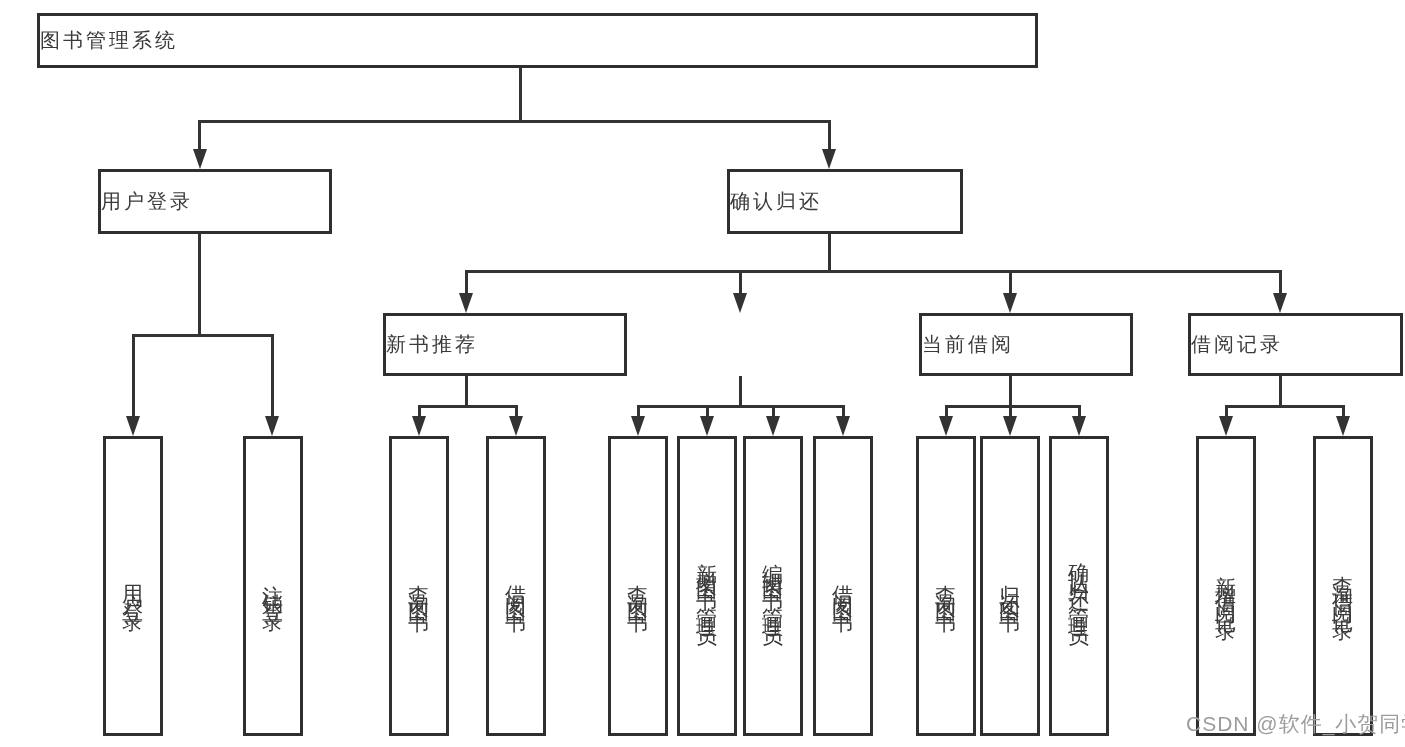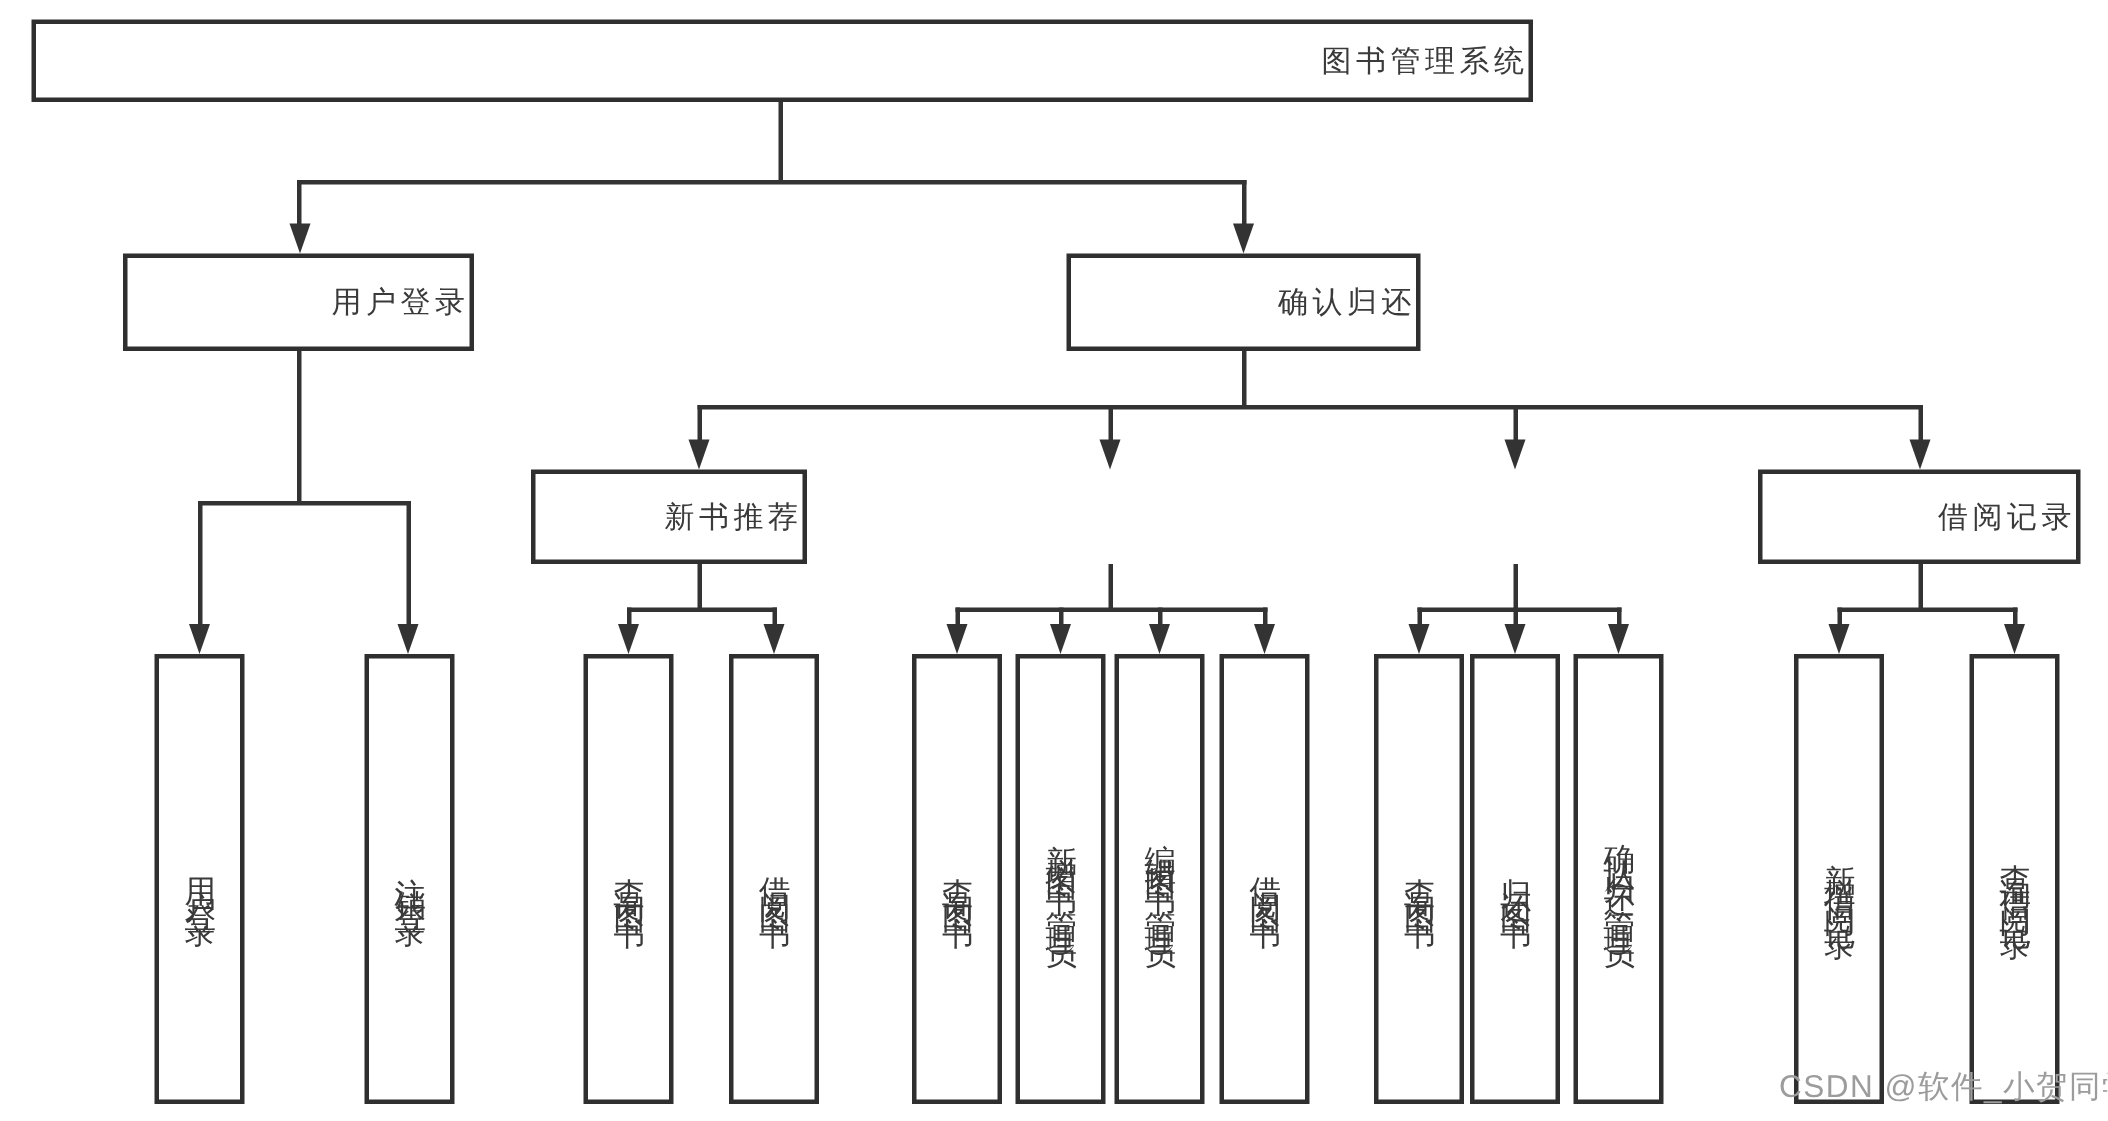--- a/index.html
+++ b/index.html
@@ -4,22 +4,22 @@
 <style>
   :root{
     --line:#333333; --box-border:#2f2f2f; --box-fill:#ffffff;
     --text:#3a3a3a; --watermark:#9c9c9c; --bg:#ffffff;
   }
   html,body{margin:0;padding:0;background:var(--bg);}
   body{font-family:"Liberation Sans","DejaVu Sans",sans-serif;}
   .canvas{position:relative;width:1405px;height:747px;background:var(--bg);overflow:hidden;}
 
   .box{position:absolute;box-sizing:border-box;background:var(--box-fill);
-       border:3px solid var(--box-border);display:flex;align-items:center;justify-content:flex-end;
-       z-index:2;}
+       border:3px solid var(--box-border);display:flex;align-items:center;justify-content:flex-start;
+       z-index:2;margin-left:16px;}
   .box .lbl{color:var(--text);font-size:20px;letter-spacing:3px;white-space:nowrap;}
 
   .leaf{position:absolute;box-sizing:border-box;width:60px;height:300px;top:436px;
         background:var(--box-fill);border:3px solid var(--box-border);
         display:flex;align-items:center;justify-content:center;z-index:2;}
   .leaf .vlbl{writing-mode:vertical-rl;text-orientation:mixed;color:var(--text);
         font-size:21px;letter-spacing:9px;line-height:1;white-space:nowrap;}
 
   .vl{position:absolute;width:3px;background:var(--line);z-index:1;}
   .hl{position:absolute;height:3px;background:var(--line);z-index:1;}
@@ -40,25 +40,28 @@
   </div>
 
   <div class="box" style="left:82px;top:169px;width:234px;height:65px">
     <span class="lbl">用户登录</span>
   </div>
 
   <div class="box" style="left:711px;top:169px;width:236px;height:65px">
     <span class="lbl">确认归还</span>
   </div>
 
-  <div class="box" style="left:354px;top:313px;width:184px;height:63px">
+  <div class="box" style="left:367px;top:313px;width:244px;height:63px">
     <span class="lbl">新书推荐</span>
   </div>
 
 
+  <div class="box" style="left:903px;top:313px;width:214px;height:63px">
+    <span class="lbl">当前借阅</span>
+  </div>
 
   <div class="box" style="left:1172px;top:313px;width:215px;height:63px">
     <span class="lbl">借阅记录</span>
   </div>
 
   <div class="leaf" style="left:103px">
     <span class="vlbl">用户登录</span>
   </div>
   <div class="leaf" style="left:243px">
     <span class="vlbl">注销登录</span>

